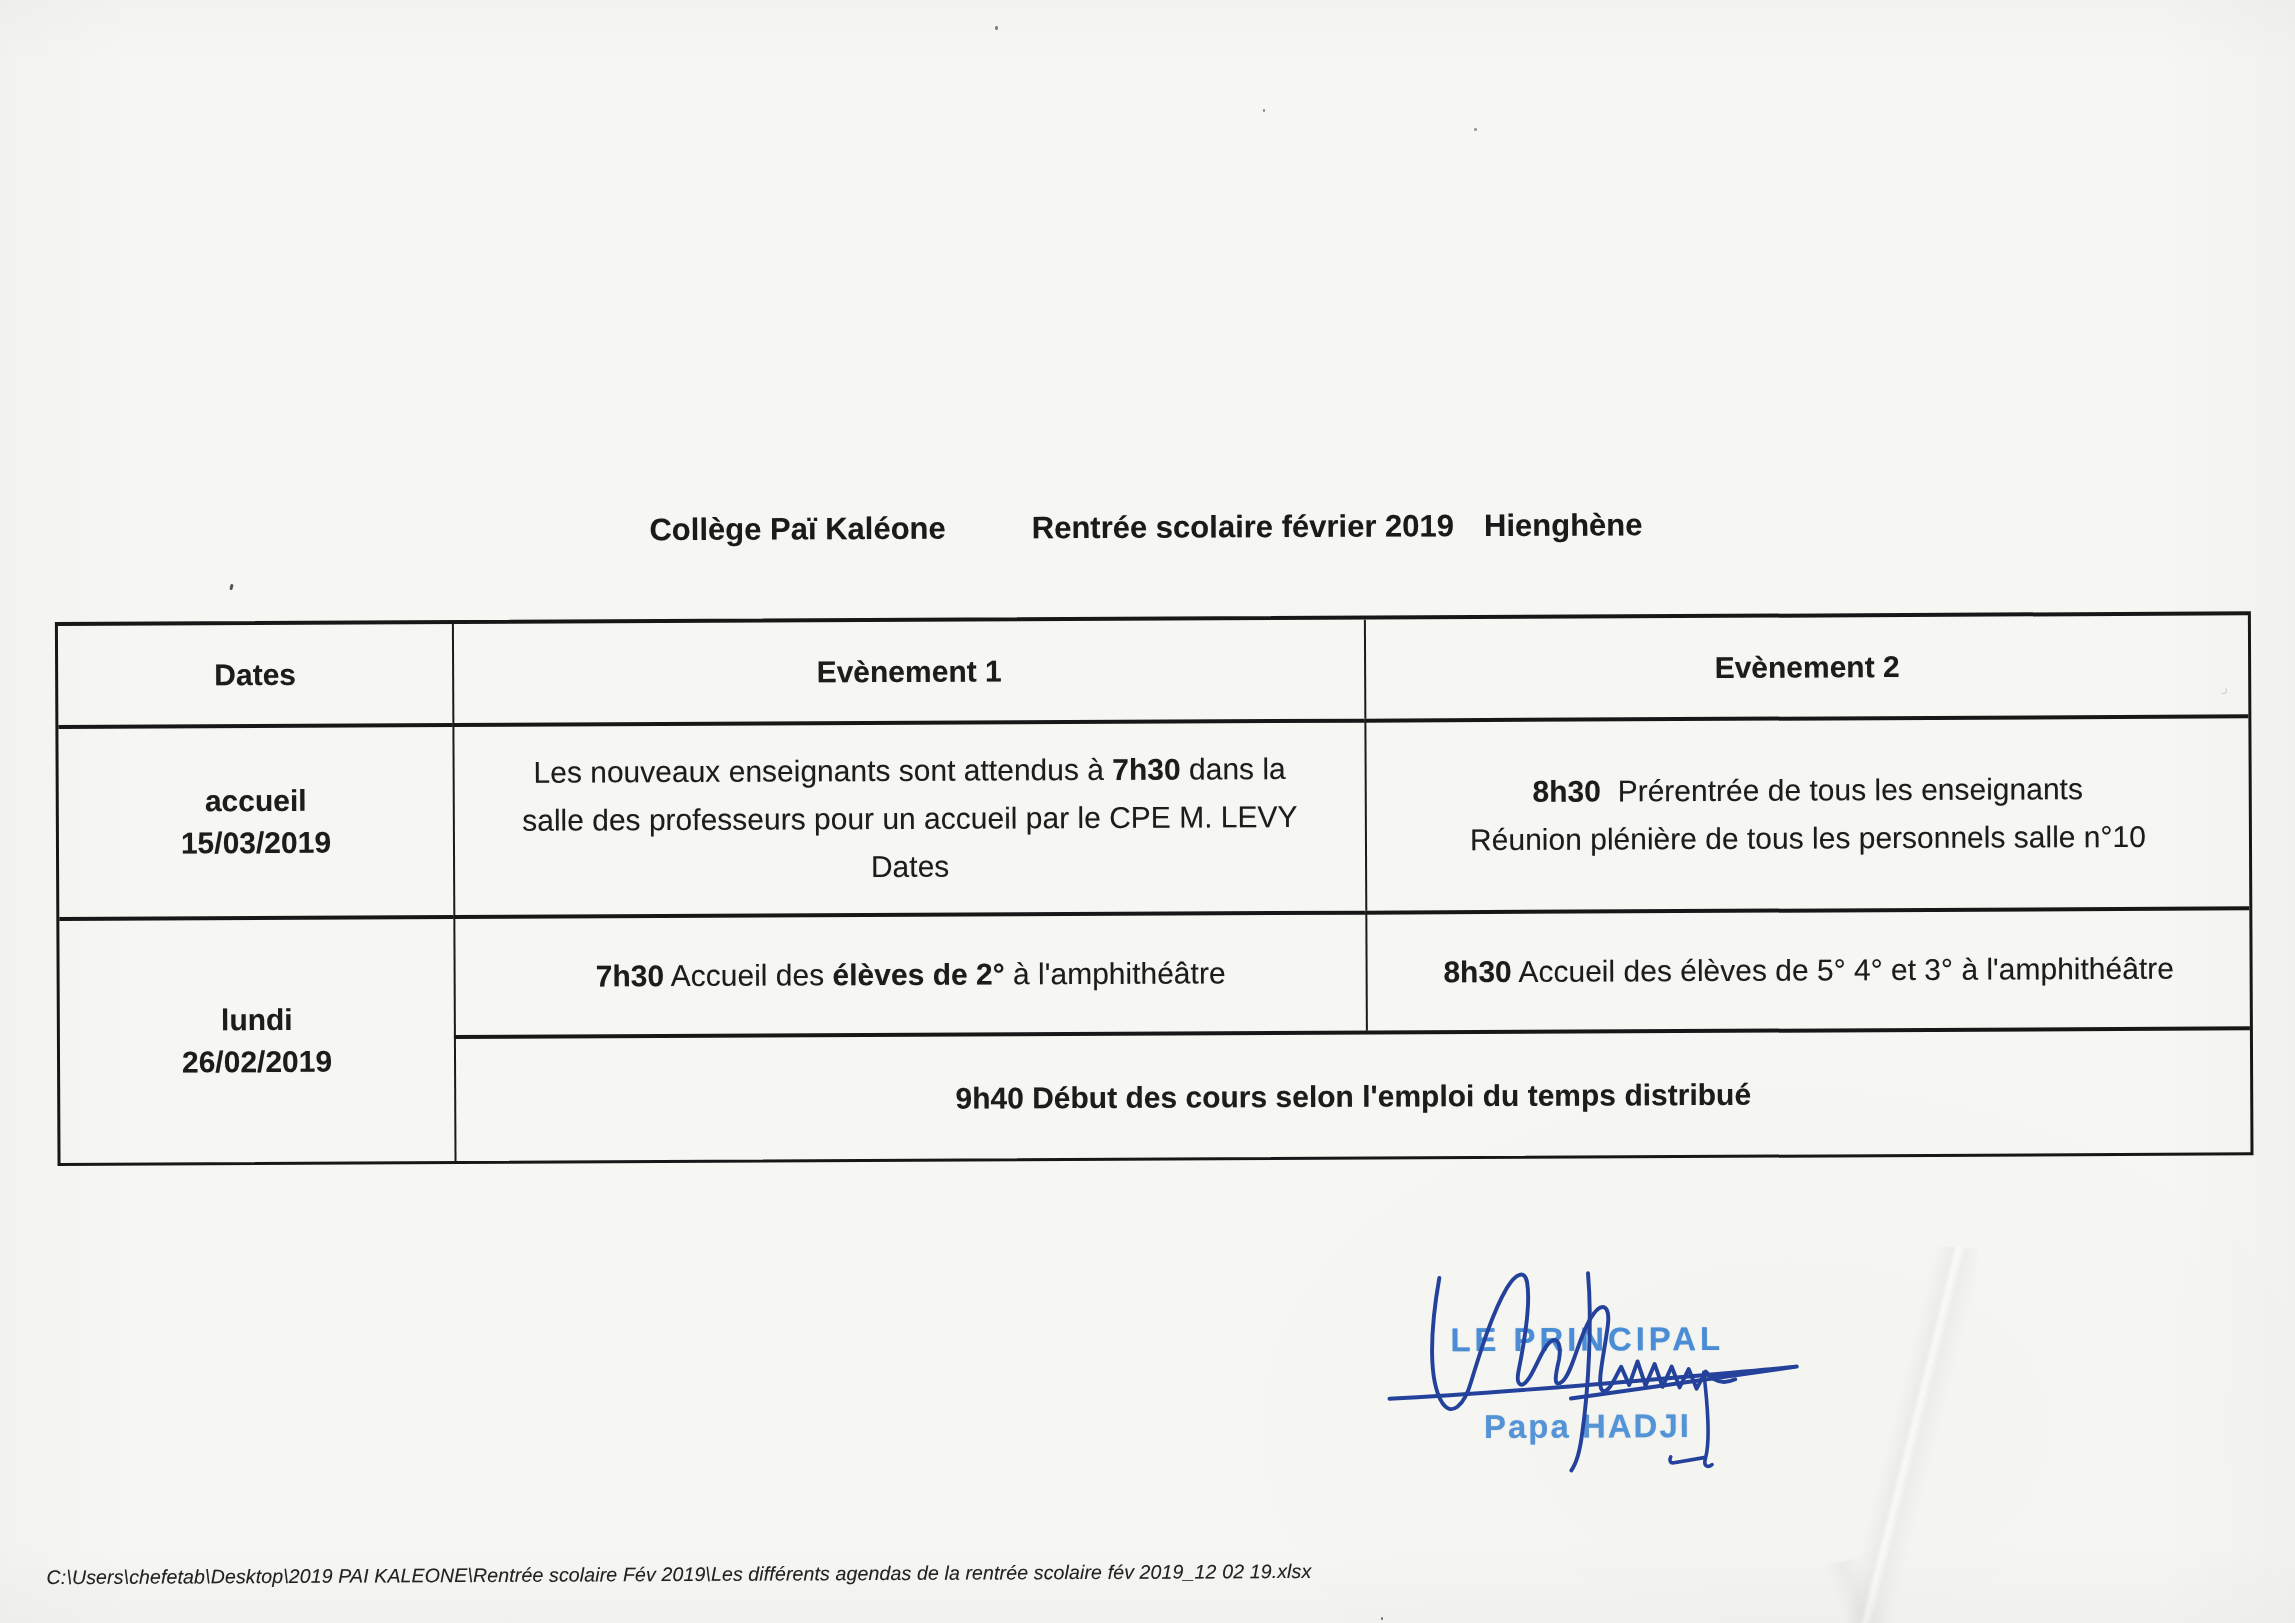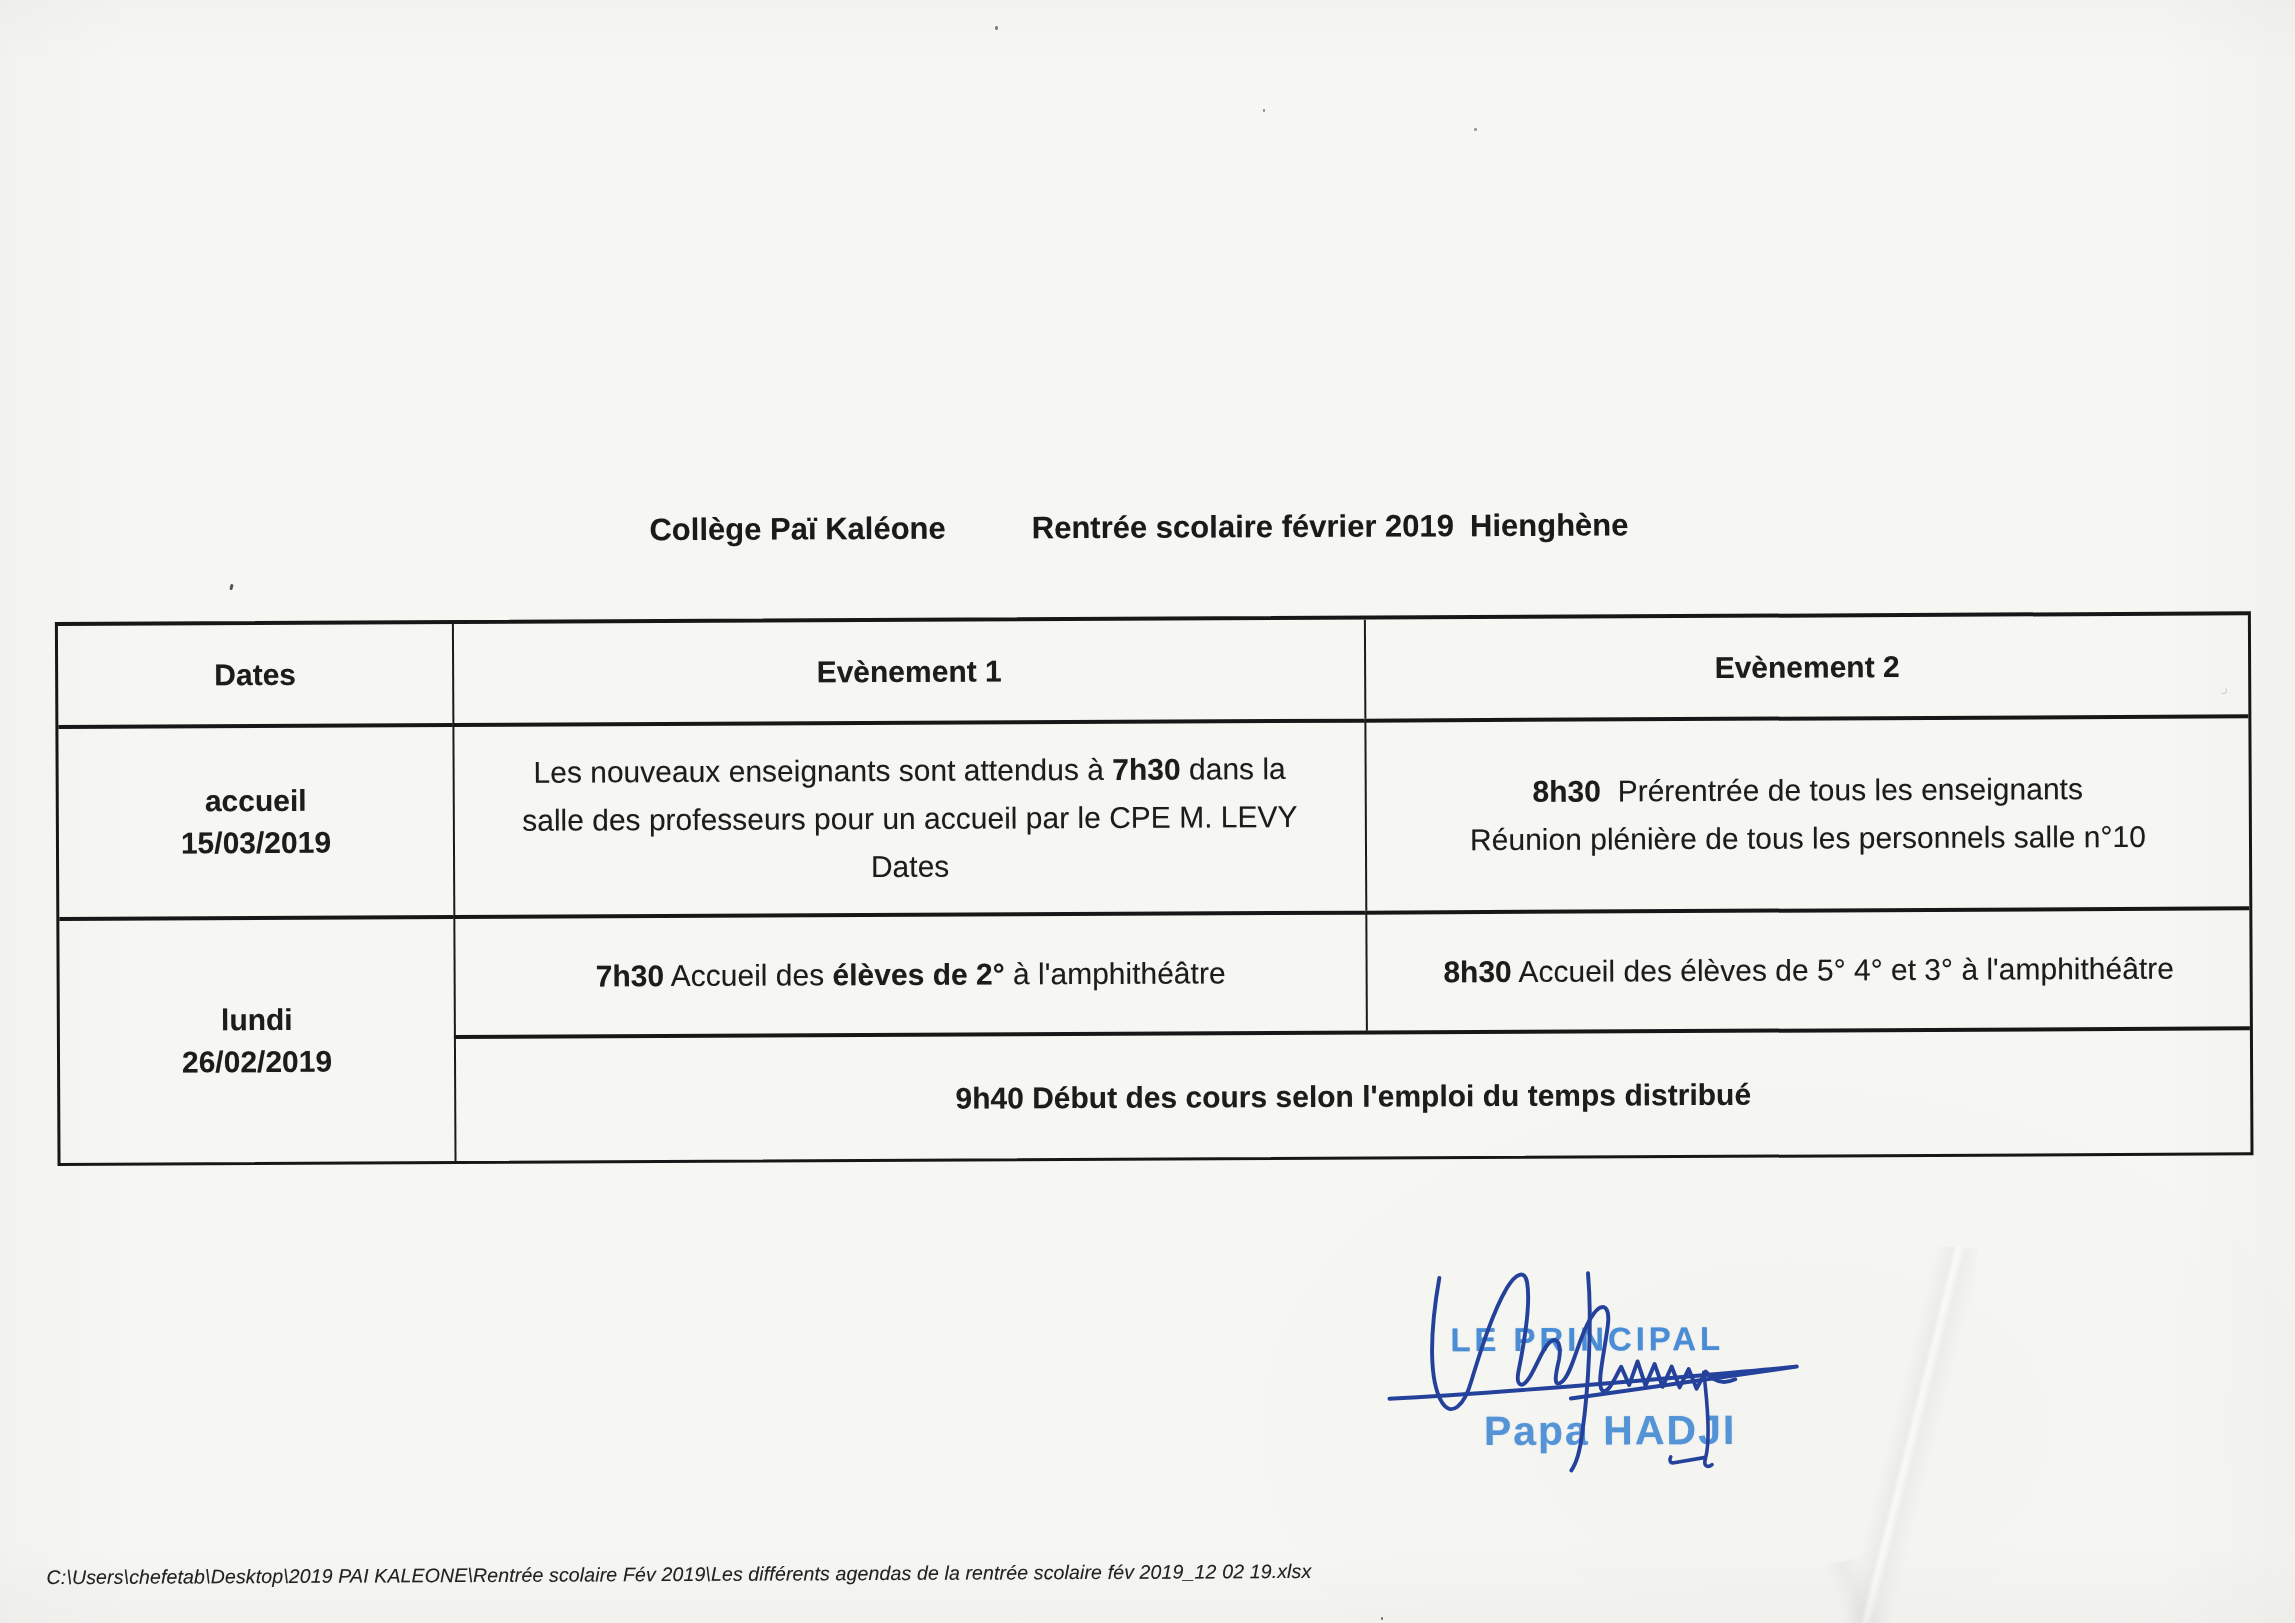--- a/index.html
+++ b/index.html
@@ -25,21 +25,21 @@
   }
   .doc-text{text-shadow:0 0 0.7px rgba(25,25,25,.32);}
 
   
   .title-row{
     position:absolute;left:651px;top:514px;
     display:flex;align-items:baseline;white-space:nowrap;
     font-size:31px;font-weight:700;line-height:38px;color:#1a1a1a;
   }
   .title-part2{margin-left:86px;}
-  .title-part3{margin-left:16px;}
+  .title-part3{margin-left:30px;}
 
   
   .schedule{
     position:absolute;left:56px;top:622px;
     display:grid;
     grid-template-columns:394px 912px 884px;
     grid-template-rows:99px 192px 120px 126px;
     border:3.3px solid #171717;border-top-width:4.6px;
     box-sizing:content-box;
     font-size:30px;
@@ -58,21 +58,21 @@
   .span-row{grid-row:3/5;}
   .full-line{font-weight:700;line-height:39px;}
 
   
   .sig-block{position:absolute;left:1375px;top:1244px;width:563px;height:281px;}
   .stamp{
     position:absolute;color:#3f86d2;font-weight:700;white-space:nowrap;
     text-shadow:0 0 1.3px rgba(63,134,210,.45);
   }
   .stamp-title{left:73px;top:84px;font-size:33px;letter-spacing:3.9px;opacity:.93;}
-  .stamp-name{left:106px;top:171px;font-size:41px;letter-spacing:2px;font-weight:600;opacity:.88;text-align:right;}
+  .stamp-name{left:106px;top:171px;font-size:33px;letter-spacing:2px;font-weight:600;opacity:.88;text-align:right;}
   .sig-svg{position:absolute;left:0;top:0;width:524px;height:262px;}
 
   
   .footer-path{
     position:absolute;left:43px;top:1566px;
     font-size:19.6px;font-style:italic;color:#222;letter-spacing:0.1px;
     text-shadow:0 0 0.7px rgba(25,25,25,.3);
   }
 
   

